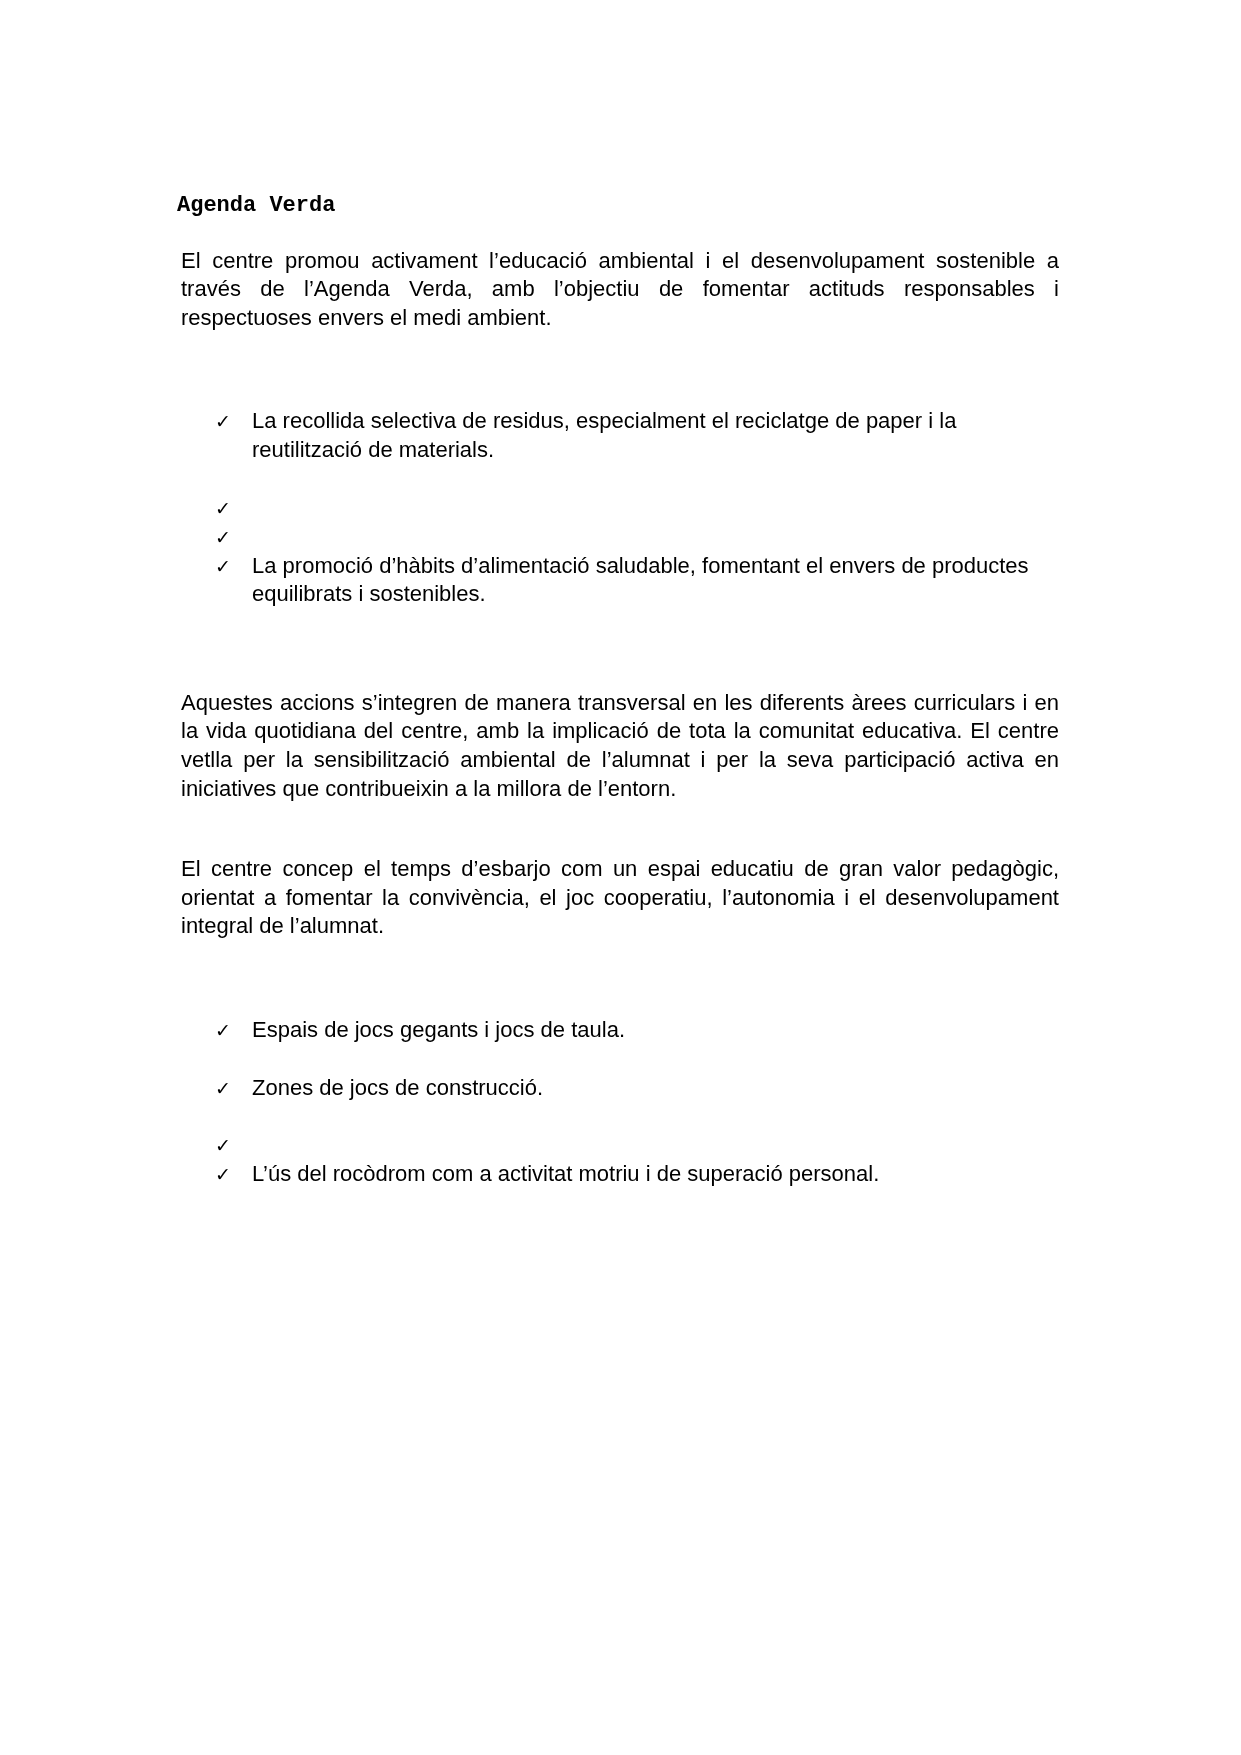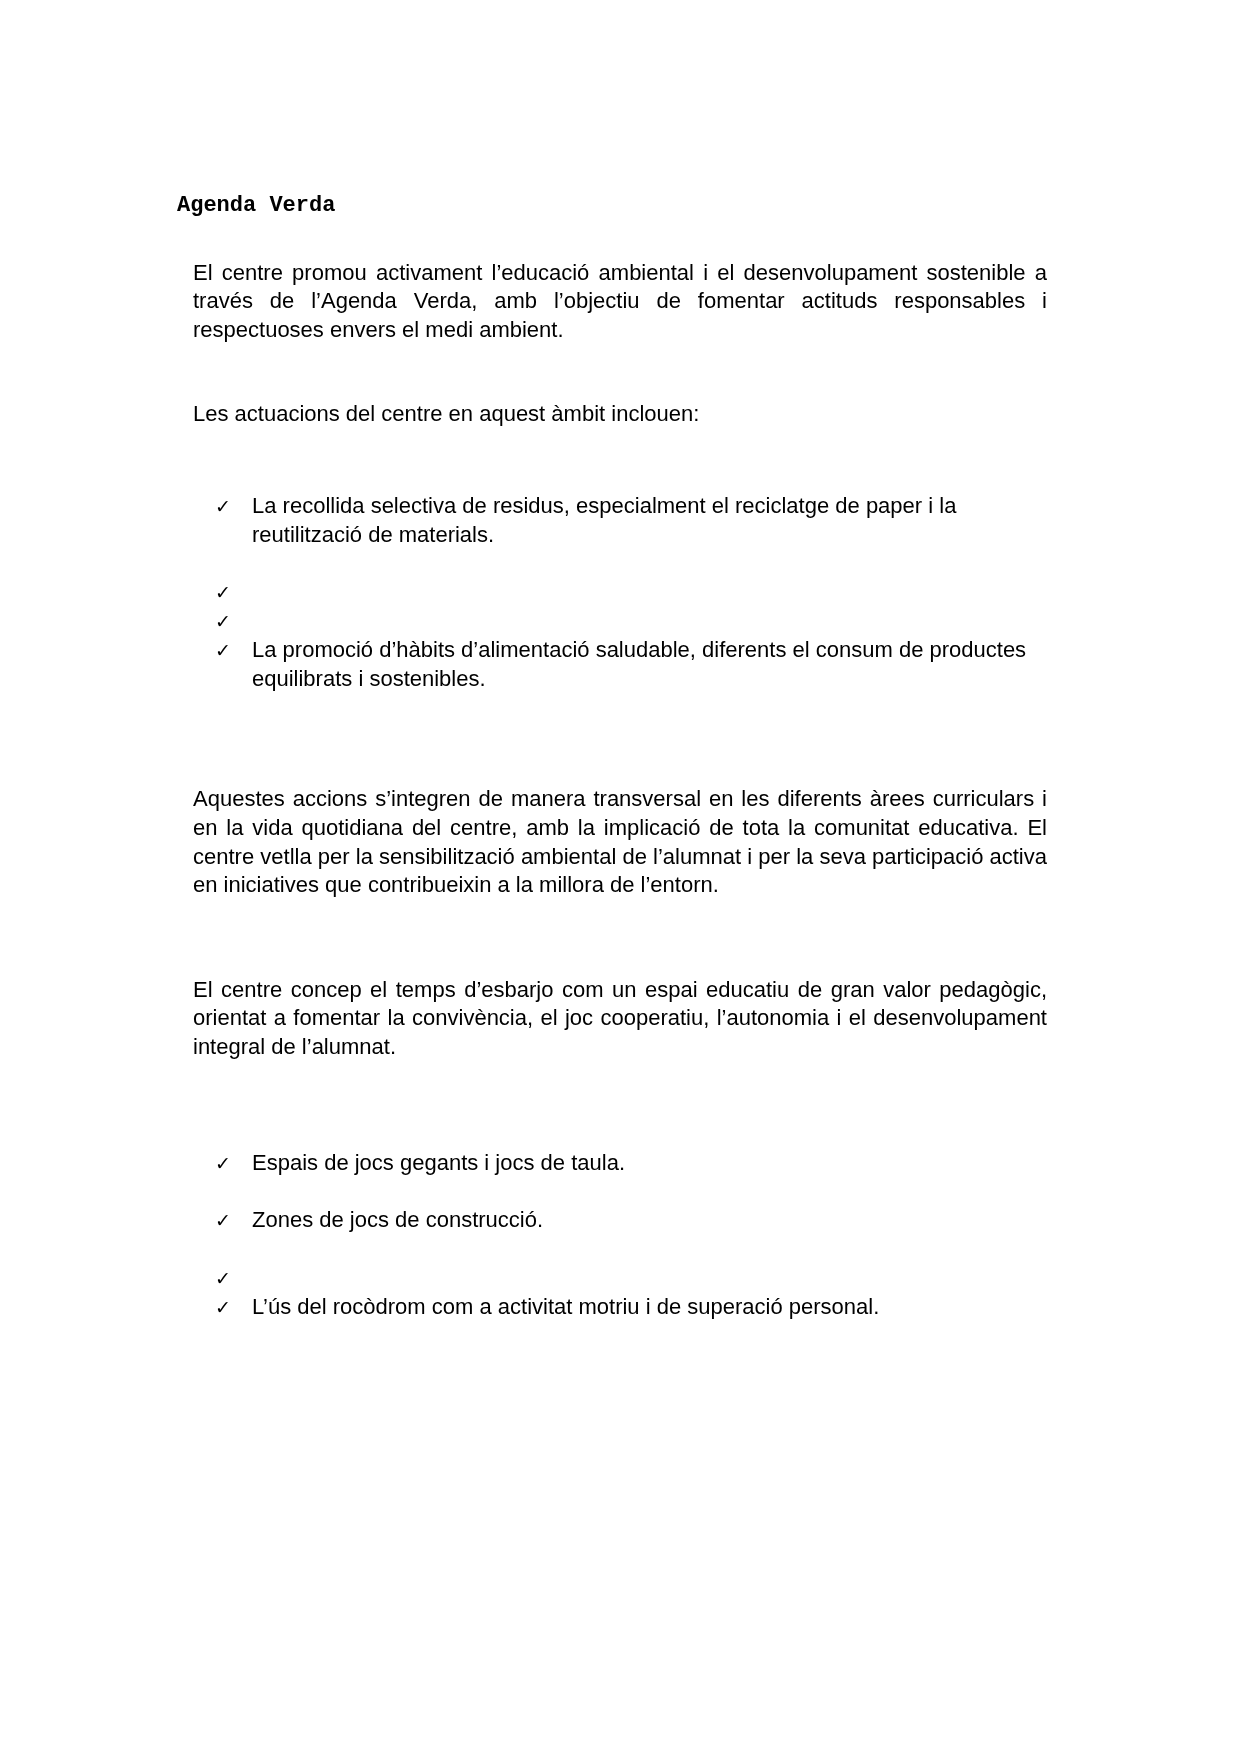--- a/index.html
+++ b/index.html
@@ -24,21 +24,21 @@
       line-height: 28.6px;
     }
     h2 {
       font-size: 22px;
       font-weight: bold;
       margin: 0;
       line-height: 28.6px;
       font-family: Liberation Mono, monospace;
     }
     p {
-      margin: 16px;
+      margin: 4px;
       text-align: justify;
     }
     .gap-heading { height: 22px; }
     .gap-para { height: 24px; }
     ul.checks {
       list-style: none;
       margin: 0;
       padding: 0;
     }
     ul.checks li {
@@ -59,39 +59,38 @@
 </head>
 <body>
 
 <div class="page">
 
   <section>
     <h2>Agenda Verda</h2>
     <div class="gap-heading"></div>
     <p>El centre promou activament l’educació ambiental i el desenvolupament sostenible a través de l’Agenda Verda, amb l’objectiu de fomentar actituds responsables i respectuoses envers el medi ambient.</p>
     <div class="gap-para"></div>
-    <p>Les actuacions del centre en aquest àmbit inclouen:</p>
     <div style="height:47px"></div>
     <ul class="checks">
       <li>
         <span class="check">✓</span>
         <span>La recollida selectiva de residus, especialment el reciclatge de paper i la reutilització de materials.</span>
       </li>
       <div class="list-gap"></div>
       <li>
         <span class="check">✓</span>
       </li>
       <div class="list-gap"></div>
       <li>
         <span class="check">✓</span>
       </li>
       <div class="list-gap"></div>
       <li>
         <span class="check">✓</span>
-        <span>La promoció d’hàbits d’alimentació saludable, diferents el consum de productes equilibrats i sostenibles.</span>
+        <span>La promoció d’hàbits d’alimentació saludable, fomentant el envers de productes equilibrats i sostenibles.</span>
       </li>
     </ul>
     <div style="height:76px"></div>
     <p>Aquestes accions s’integren de manera transversal en les diferents àrees curriculars i en la vida quotidiana del centre, amb la implicació de tota la comunitat educativa. El centre vetlla per la sensibilització ambiental de l’alumnat i per la seva participació activa en iniciatives que contribueixin a la millora de l’entorn.</p>
   </section>
 
   <div style="height:22px"></div>
 
   <section>
     <div class="gap-heading"></div>

